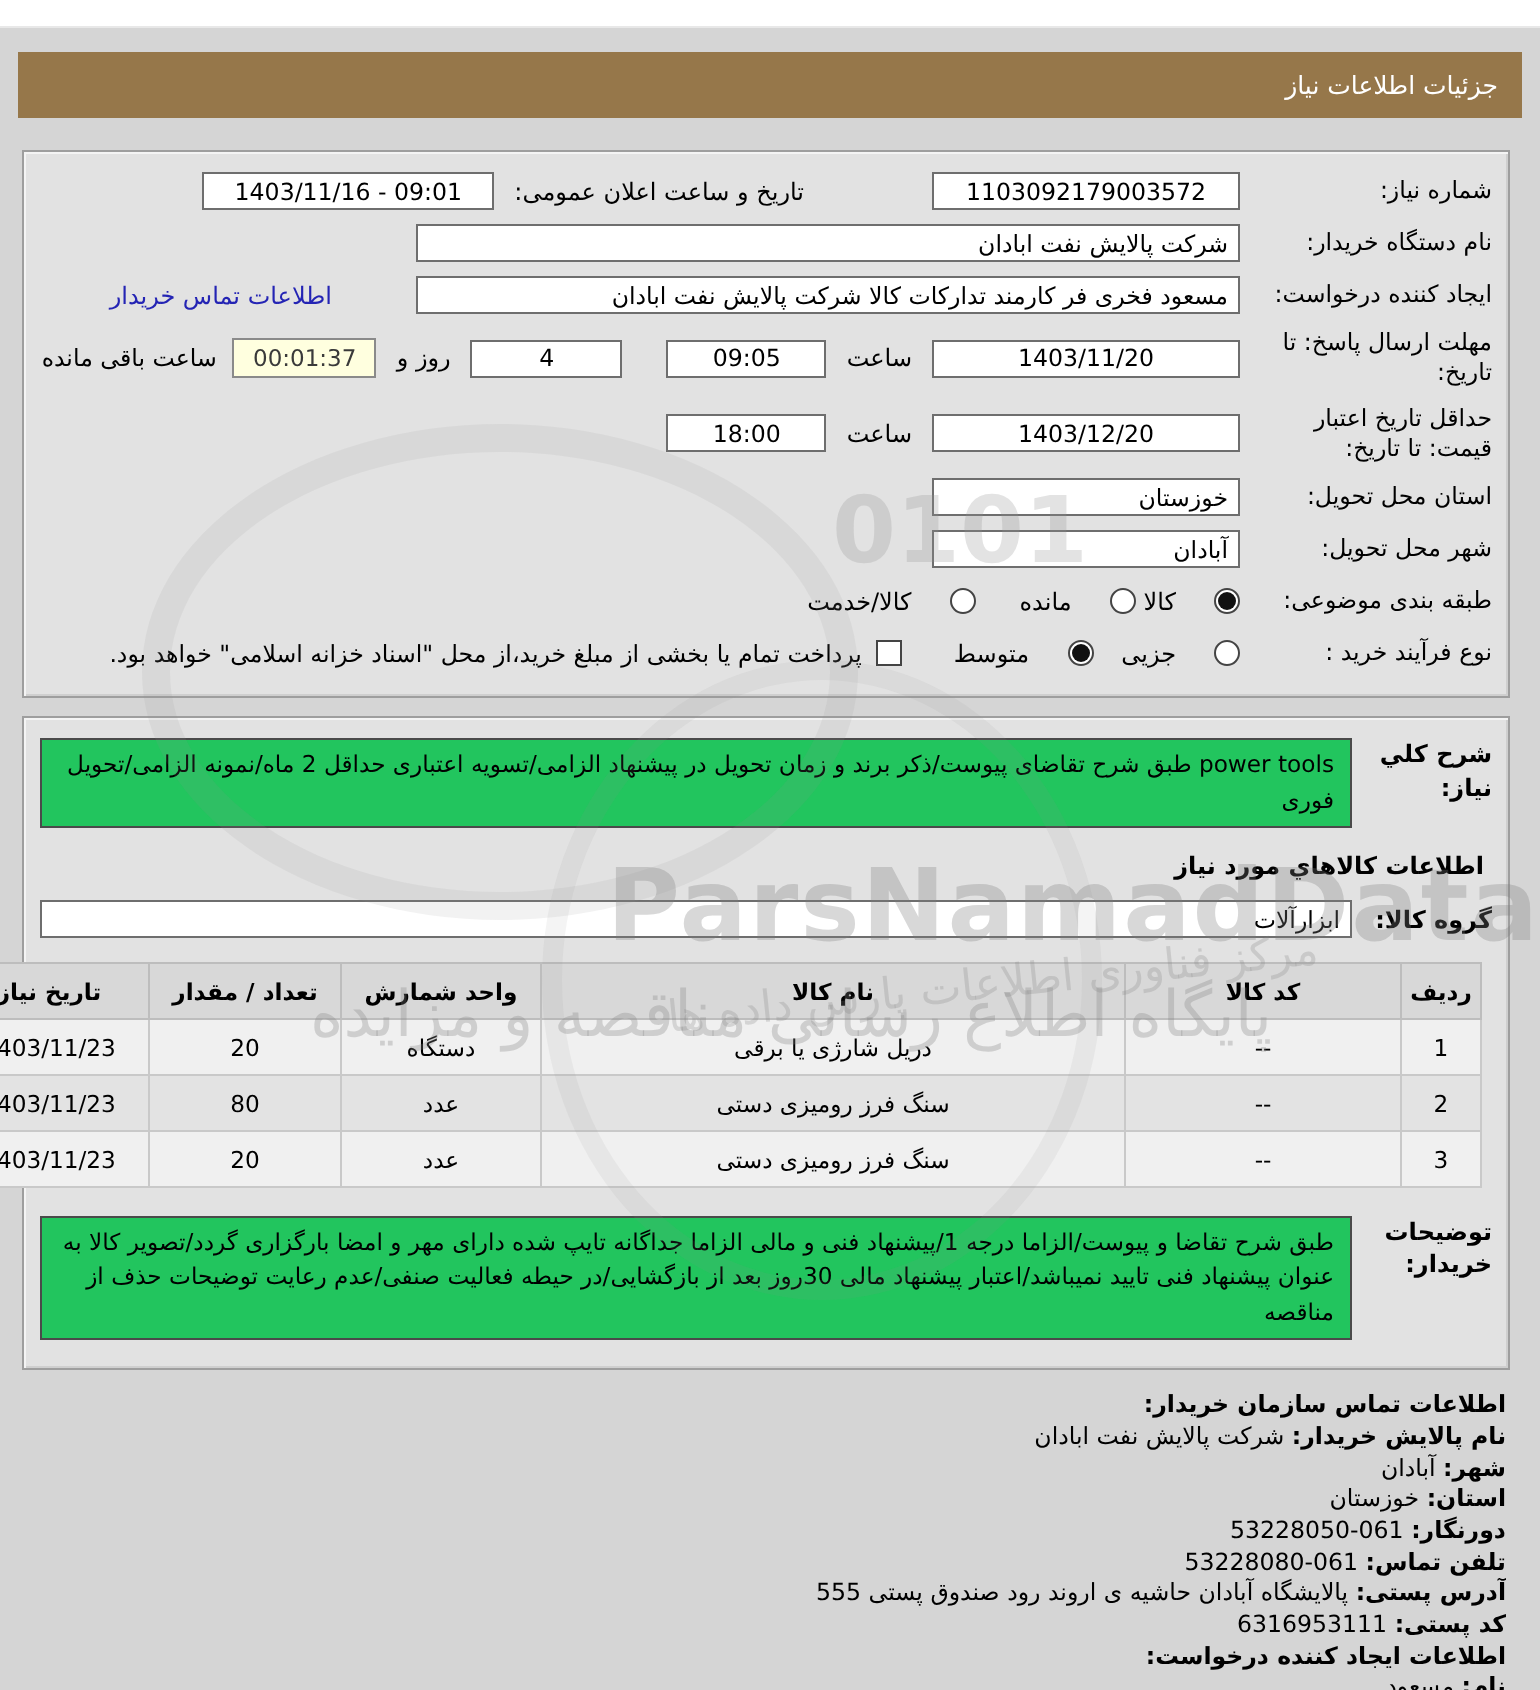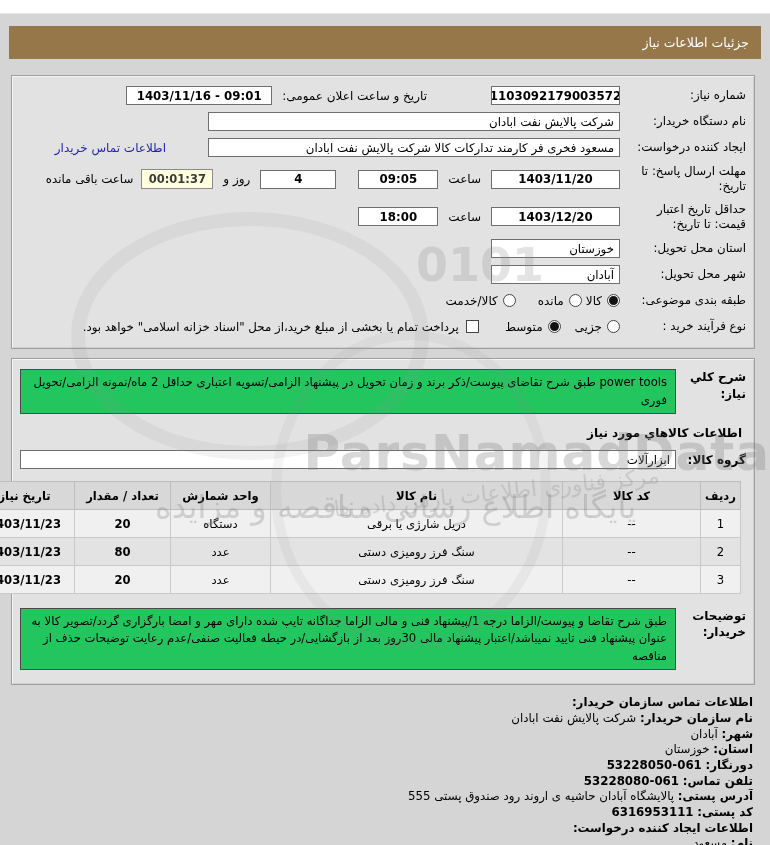--- a/index.html
+++ b/index.html
@@ -25,36 +25,36 @@
   }
   .row{display:flex;align-items:center;margin-bottom:7px;min-height:19px;}
   .lbl{width:122px;flex:none;padding-left:4px;line-height:1.3;font-size:11.8px;}
   .b{font-weight:bold;}
   .inp{
     background:#fff;border:1px solid #6e6e6e;height:19px;
     display:flex;align-items:center;padding:0 5px;box-sizing:border-box;
     font-size:11.8px;white-space:nowrap;overflow:hidden;
   }
   .center{justify-content:center;}
-  .w160{width:129px;}.w145{width:146px;}.w80{width:80px;}.w76{width:76px;}.w412{width:412px;}
+  .w160{width:154px;}.w145{width:146px;}.w80{width:80px;}.w76{width:76px;}.w412{width:412px;}
   .sm{font-size:11.8px;}
   .lbl-mid{margin:0 10px;flex:none;}
   .link{color:#2424b4;margin-right:42px;cursor:pointer;}
   .count{
     background:#ffffdf;border:1px solid #8a8a8a;width:70px;height:18px;
     display:flex;align-items:center;justify-content:center;color:#3a3a3a;
     font-size:11.5px;flex:none;margin-left:8px;
   }
   .radio{
     width:13px;height:13px;border-radius:50%;background:#fff;border:1px solid #444;
     display:inline-block;position:relative;flex:none;margin-left:5px;box-sizing:border-box;
   }
   .radio.checked::after{content:"";position:absolute;inset:1px;background:#111;border-radius:50%;}
   .checkbox{width:13px;height:13px;background:#fff;border:1px solid #444;flex:none;margin-left:7px;box-sizing:border-box;}
-  .grp{display:flex;align-items:center;margin-left:18px;}
+  .grp{display:flex;align-items:center;margin-left:18px;gap:14px;}
   .txtbox{
     background:#22c55e;border:1px solid #4a4a4a;flex:1;
     padding:4px 8px;line-height:1.5;font-size:11.6px;
   }
   .lbl-narrow{width:64px;flex:none;padding-left:6px;line-height:1.35;}
   .sec-head{font-weight:bold;margin:12px 4px 2px;font-size:12px;}
   table.items{
     width:calc(100% - 10px);margin:12px 5px 0;border-collapse:collapse;table-layout:fixed;
     font-size:11.6px;border:1px solid #ababab;
   }
@@ -64,21 +64,21 @@
   }
   table.items td{height:27px;border:1px solid #c9c9c9;text-align:center;padding:0 2px;overflow:hidden;white-space:nowrap;}
   tr.r-odd{background:#f0f0f0;}
   tr.r-even{background:#e3e3e3;}
   .col-row{width:40px;}.col-code{width:138px;}.col-name{width:292px;}
   .col-unit{width:100px;}.col-qty{width:96px;}.col-date{width:100px;}
   .contact{padding:10px 17px 0;line-height:1.33;font-size:11.8px;}
   .cline{white-space:nowrap;overflow:hidden;}
   .chead{font-weight:bold;}
   .cl{font-weight:bold;}
-  .val-ltr{direction:ltr;unicode-bidi:isolate;font-weight:bold;}
+  .val-ltr{direction:ltr;unicode-bidi:isolate;}
   
   .wm{position:absolute;inset:0;pointer-events:none;z-index:9;margin-left:21px;}
   .wm-brand{position:absolute;top:424px;left:0;right:0;text-align:right;font-size:50px;font-weight:bold;
     color:rgba(125,125,125,.30);direction:ltr;letter-spacing:1px;}
   .wm-fa1{position:absolute;top:480px;right:110px;font-size:22px;color:rgba(130,130,130,.26);transform:rotate(-6deg);}
   .wm-fa2{position:absolute;top:488px;left:0;right:0;text-align:center;font-size:32px;color:rgba(130,130,130,.30);}
   .wm-digits{position:absolute;top:238px;left:395px;font-size:46px;font-weight:bold;color:rgba(145,145,145,.26);direction:ltr;}
   .wm-circle1{position:absolute;top:212px;left:50px;width:330px;height:220px;border:14px solid rgba(150,150,150,.12);border-radius:50%;}
   .wm-circle2{position:absolute;top:330px;left:250px;width:260px;height:300px;border:10px solid rgba(150,150,150,.10);border-radius:50%;}
 </style>
@@ -234,21 +234,21 @@
   <div class="row" style="align-items:flex-start;margin-top:14px;margin-bottom:0">
     <span class="lbl-narrow b">توضیحات خریدار:</span>
     <span class="txtbox" style="min-height:48px">طبق شرح تقاضا و پیوست/الزاما درجه 1/پیشنهاد فنی و مالی الزاما جداگانه تایپ شده دارای مهر و امضا بارگزاری گردد/تصویر کالا به عنوان پیشنهاد فنی تایید نمیباشد/اعتبار پیشنهاد مالی 30روز بعد از بازگشایی/در حیطه فعالیت صنفی/عدم رعایت توضیحات حذف از مناقصه</span>
   </div>
 </div>
 
 <div class="contact">
   <div class="cline chead">اطلاعات تماس سازمان خریدار:</div>
 
   <div class="cline">
-    <span class="cl">نام سازمان خریدار:</span>
+    <span class="cl">نام پالایش خریدار:</span>
     <span>شرکت پالایش نفت ابادان</span>
   </div>
   <div class="cline">
     <span class="cl">شهر:</span>
     <span>آبادان</span>
   </div>
   <div class="cline">
     <span class="cl">استان:</span>
     <span>خوزستان</span>
   </div>

